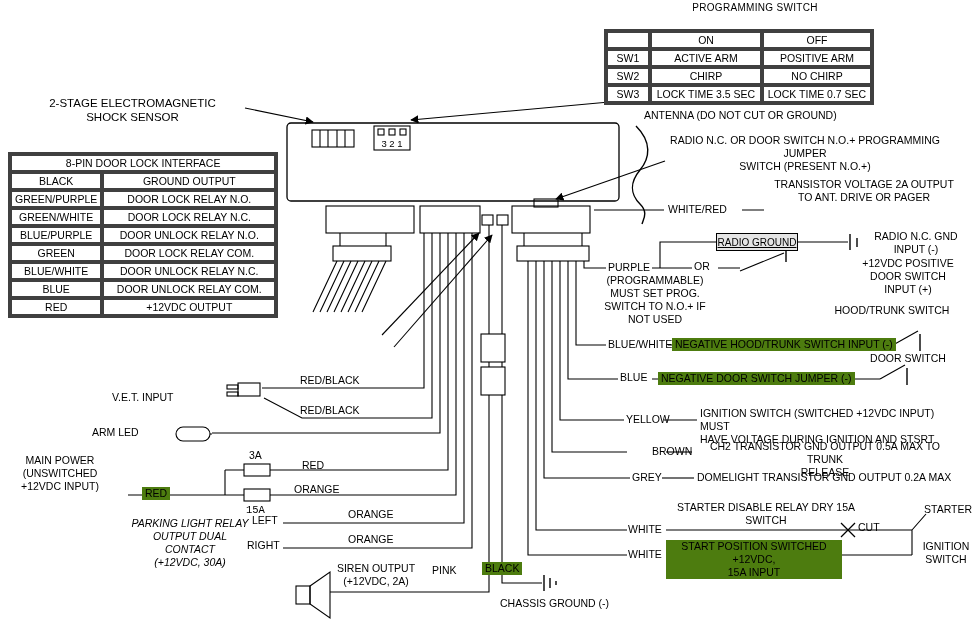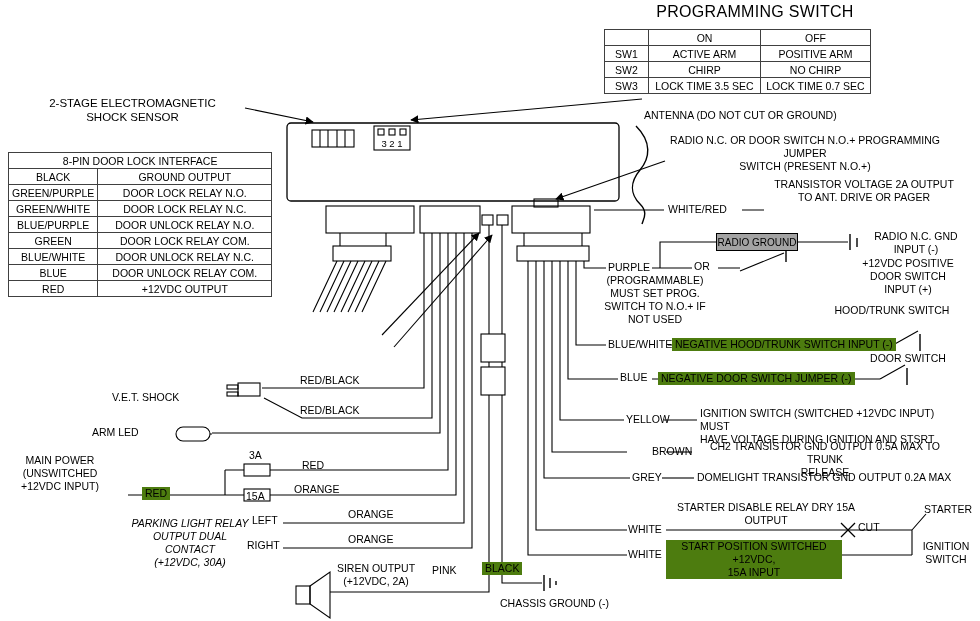--- a/index.html
+++ b/index.html
@@ -3,25 +3,25 @@
 <meta charset="utf-8">
 <style>
   * { margin:0; padding:0; box-sizing:border-box; }
   html,body { background:#fff; }
   body { font-family:"Liberation Sans", sans-serif; color:#000; }
   .stage { position:relative; width:980px; height:621px; background:#fff; overflow:hidden; }
   .stage svg.wires { position:absolute; left:0; top:0; }
   .lbl { position:absolute; font-size:10.5px; line-height:1.25; white-space:pre-line; color:#000; }
   .center { text-align:center; }
   .bg { background:#4d7c0f; padding:0 3px; }
-  .prog-title { font-size:16px; letter-spacing:.3px; }
+  .prog-title { font-size:10px; letter-spacing:.3px; }
   table.diagram { position:absolute; border-collapse:collapse; font-size:10.5px; background:#fff; }
-  table.diagram td { border:1px solid #404040; text-align:center; padding:1px 3px; height:16px; }
-  .boxed { position:absolute; border:1px solid #000; background:#a3a3a3; font-size:10px;
-           display:flex; align-items:center; justify-content:center; }
+  table.diagram td { border:4px solid #404040; text-align:center; padding:1px 3px; height:16px; }
+  .boxed { position:absolute; border:1px solid #000; background:#e5e5e5; font-size:10px;
+           display:flex; align-items:center; justify-content:center;text-decoration:underline; }
 </style>
 </head>
 <body>
 
 <div class="stage">
 
   <svg class="wires" width="980" height="621" viewBox="0 0 980 621" fill="none" stroke="#000" stroke-width="1.1">
     <defs>
       <marker id="arr" viewBox="0 0 10 10" refX="9" refY="5" markerWidth="7.5" markerHeight="7.5" orient="auto-start-reverse">
         <path d="M0,0 L10,5 L0,10 z" fill="#000" stroke="none"></path>
@@ -274,42 +274,42 @@
 
   <div class="lbl" style="left:652px;top:445px;">BROWN</div>
   <div class="lbl center" style="left:694px;top:440px;width:262px;">CH2 TRANSISTOR GND OUTPUT 0.5A MAX TO TRUNK
 RELEASE</div>
 
   <div class="lbl" style="left:632px;top:471px;">GREY</div>
   <div class="lbl" style="left:697px;top:471px;">DOMELIGHT TRANSISTOR GND OUTPUT 0.2A MAX</div>
 
   <div class="lbl" style="left:628px;top:523px;">WHITE</div>
   <div class="lbl center" style="left:668px;top:501px;width:196px;">STARTER DISABLE RELAY DRY 15A
-OUTPUT</div>
+SWITCH</div>
   <div class="lbl" style="left:858px;top:521px;">CUT</div>
   <div class="lbl" style="left:924px;top:503px;">STARTER</div>
 
   <div class="lbl" style="left:628px;top:548px;">WHITE</div>
   <div class="lbl center bg" style="left:666px;top:540px;width:176px;">START POSITION SWITCHED +12VDC,
 15A INPUT</div>
   <div class="lbl center" style="left:914px;top:540px;width:64px;">IGNITION
 SWITCH</div>
 
-  <div class="lbl" style="left:112px;top:391px;">V.E.T. SHOCK</div>
+  <div class="lbl" style="left:112px;top:391px;">V.E.T. INPUT</div>
   <div class="lbl" style="left:300px;top:374px;">RED/BLACK</div>
   <div class="lbl" style="left:300px;top:404px;">RED/BLACK</div>
   <div class="lbl" style="left:92px;top:426px;">ARM LED</div>
 
   <div class="lbl center" style="left:4px;top:454px;width:112px;">MAIN POWER
 (UNSWITCHED
 +12VDC INPUT)</div>
   <div class="lbl bg" style="left:142px;top:487px;">RED</div>
   <div class="lbl" style="left:249px;top:449px;">3A</div>
   <div class="lbl" style="left:302px;top:459px;">RED</div>
-  <div class="lbl" style="left:246px;top:490px;">15A</div>
+  <div class="lbl" style="left:246px;top:504px;font-family:Liberation Mono, monospace;">15A</div>
   <div class="lbl" style="left:294px;top:483px;">ORANGE</div>
 
   <div class="lbl center" style="left:130px;top:517px;width:120px;font-style:italic;">PARKING LIGHT RELAY
 OUTPUT DUAL CONTACT
 (+12VDC, 30A)</div>
   <div class="lbl" style="left:252px;top:514px;">LEFT</div>
   <div class="lbl" style="left:348px;top:508px;">ORANGE</div>
   <div class="lbl" style="left:247px;top:539px;">RIGHT</div>
   <div class="lbl" style="left:348px;top:533px;">ORANGE</div>
 

